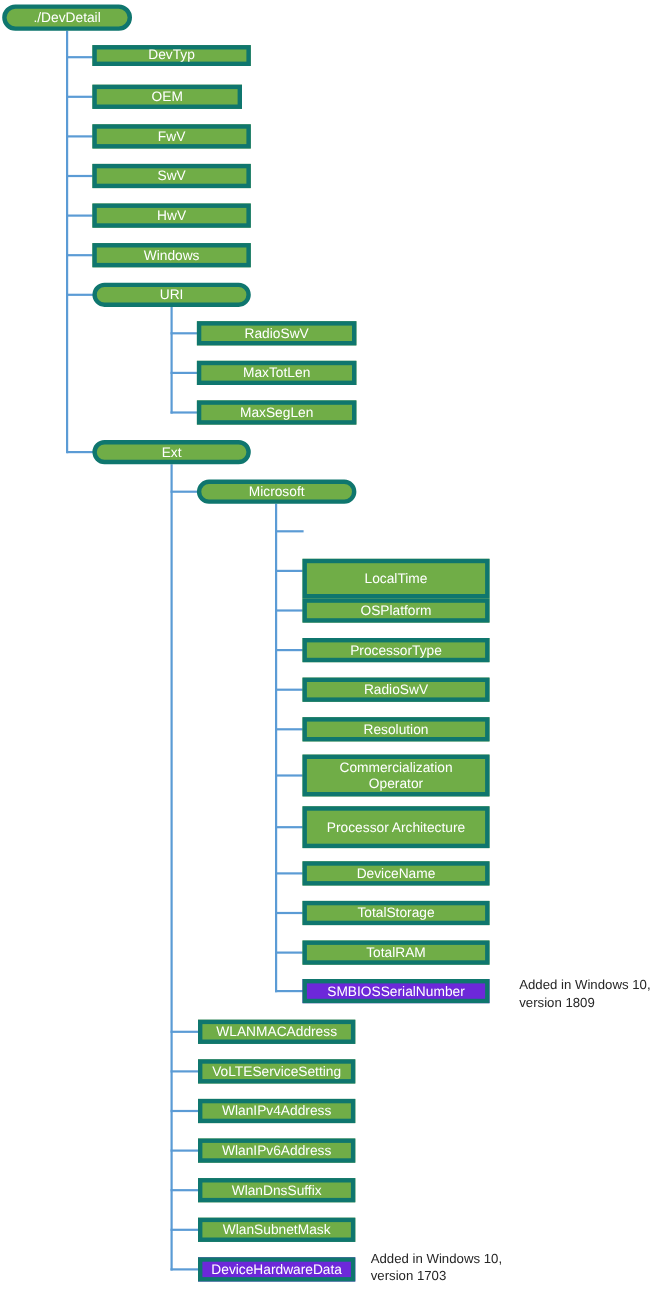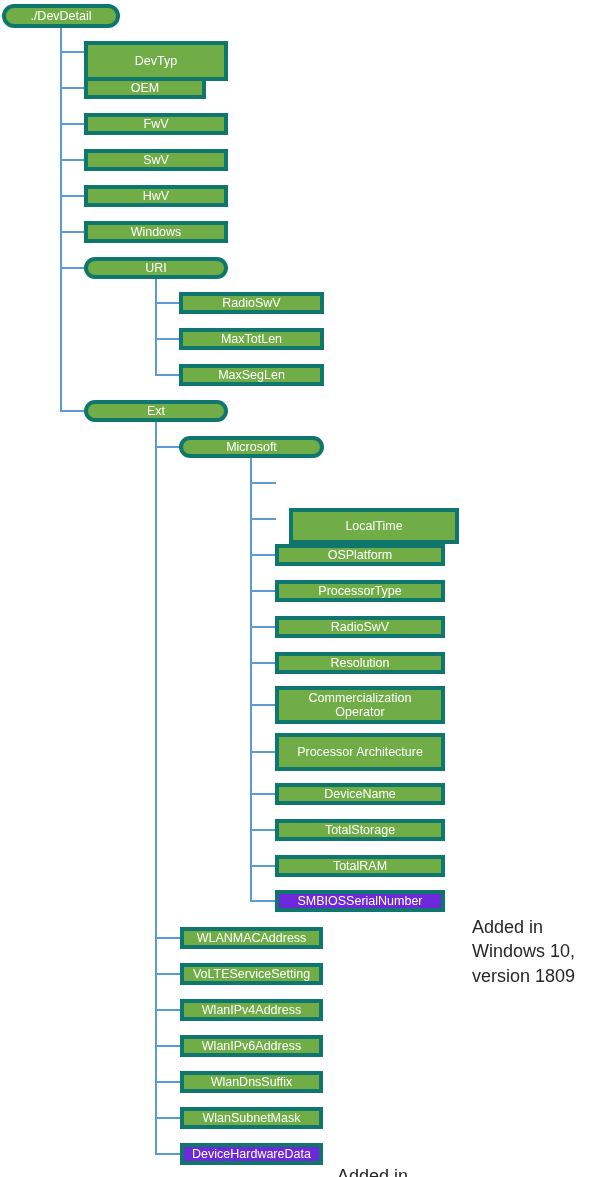--- a/index.html
+++ b/index.html
@@ -21,24 +21,23 @@
     text-align:center;
     border:4px solid #0f766e;
     box-sizing:border-box;
     padding:0 4px;
   }
   .pill{border-radius:12px;}
   .blue{background:#6d28d9;}
   .note{
     position:absolute;
     color:#262626;
-    font-size:18px;
+    font-size:12px;
     line-height:1.35;
     text-align:left;
-    margin-top:28px;
   }
 </style>
 </head>
 <body>
 
 <div class="canvas">
 
   <svg class="connectors" width="604" height="1177" viewBox="0 0 604 1177">
     <g stroke="#5B9BD5" stroke-width="2">
 
@@ -79,37 +78,37 @@
       <line x1="250" y1="752" x2="276" y2="752"></line>
       <line x1="250" y1="794" x2="276" y2="794"></line>
       <line x1="250" y1="830" x2="276" y2="830"></line>
       <line x1="250" y1="866" x2="276" y2="866"></line>
       <line x1="250" y1="901" x2="276" y2="901"></line>
     </g>
   </svg>
 
   <div class="node pill" style="left:2px;top:4px;width:118px;height:24px">./DevDetail</div>
 
-  <div class="node" style="left:84px;top:41px;width:144px;height:40px">DevTyp</div>
-  <div class="node" style="left:84px;top:77px;width:122px;height:22px">OEM</div>
+  <div class="node" style="left:84px;top:41px;width:144px;height:19px">DevTyp</div>
+  <div class="node" style="left:84px;top:77px;width:136px;height:22px">OEM</div>
   <div class="node" style="left:84px;top:113px;width:144px;height:22px">FwV</div>
   <div class="node" style="left:84px;top:149px;width:144px;height:22px">SwV</div>
   <div class="node" style="left:84px;top:185px;width:144px;height:22px">HwV</div>
   <div class="node" style="left:84px;top:221px;width:144px;height:22px">Windows</div>
 
   <div class="node pill" style="left:84px;top:257px;width:144px;height:22px">URI</div>
   <div class="node" style="left:179px;top:292px;width:145px;height:22px">RadioSwV</div>
   <div class="node" style="left:179px;top:328px;width:145px;height:22px">MaxTotLen</div>
   <div class="node" style="left:179px;top:364px;width:145px;height:22px">MaxSegLen</div>
 
   <div class="node pill" style="left:84px;top:400px;width:144px;height:22px">Ext</div>
 
   <div class="node pill" style="left:179px;top:436px;width:145px;height:22px">Microsoft</div>
 
-  <div class="node" style="left:289px;top:508px;width:170px;height:36px">LocalTime</div>
+  <div class="node" style="left:275px;top:508px;width:170px;height:36px">LocalTime</div>
   <div class="node" style="left:275px;top:544px;width:170px;height:22px">OSPlatform</div>
   <div class="node" style="left:275px;top:580px;width:170px;height:22px">ProcessorType</div>
   <div class="node" style="left:275px;top:616px;width:170px;height:22px">RadioSwV</div>
   <div class="node" style="left:275px;top:652px;width:170px;height:22px">Resolution</div>
   <div class="node" style="left:275px;top:686px;width:170px;height:38px">Commercialization Operator</div>
   <div class="node" style="left:275px;top:733px;width:170px;height:38px">Processor Architecture</div>
   <div class="node" style="left:275px;top:783px;width:170px;height:22px">DeviceName</div>
   <div class="node" style="left:275px;top:819px;width:170px;height:22px">TotalStorage</div>
   <div class="node" style="left:275px;top:855px;width:170px;height:22px">TotalRAM</div>
   <div class="node blue" style="left:275px;top:890px;width:170px;height:22px">SMBIOSSerialNumber</div>

